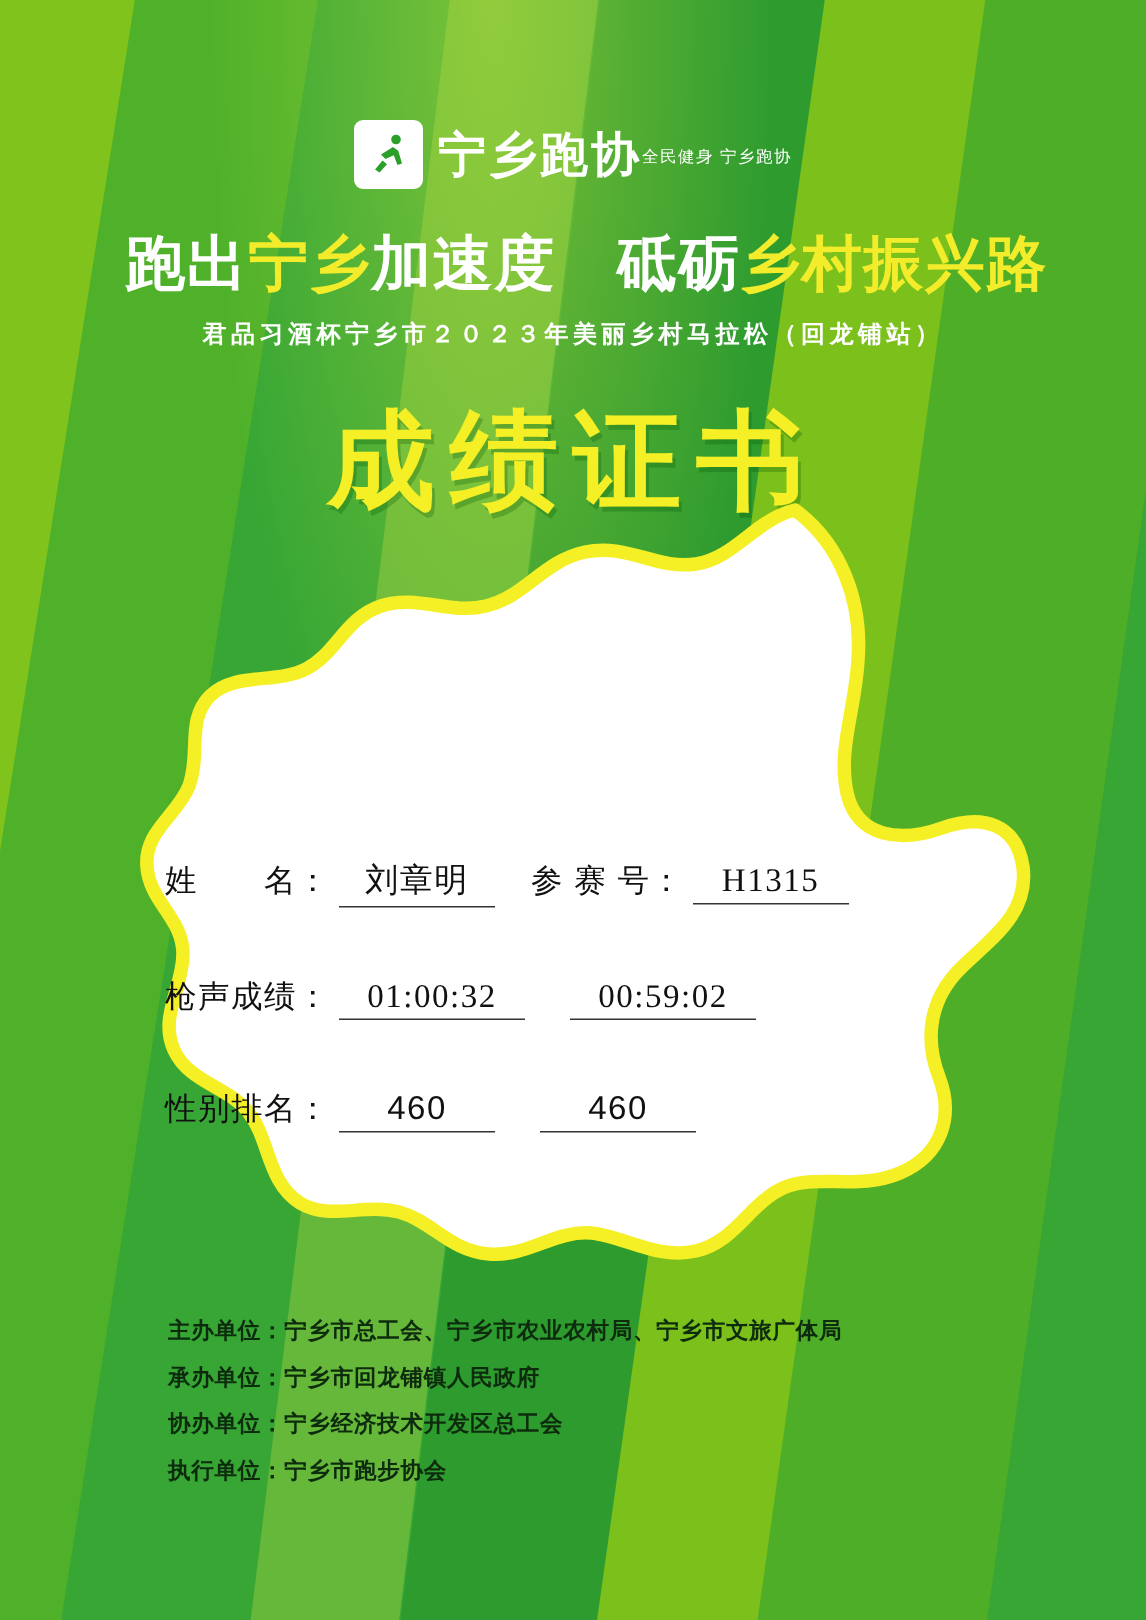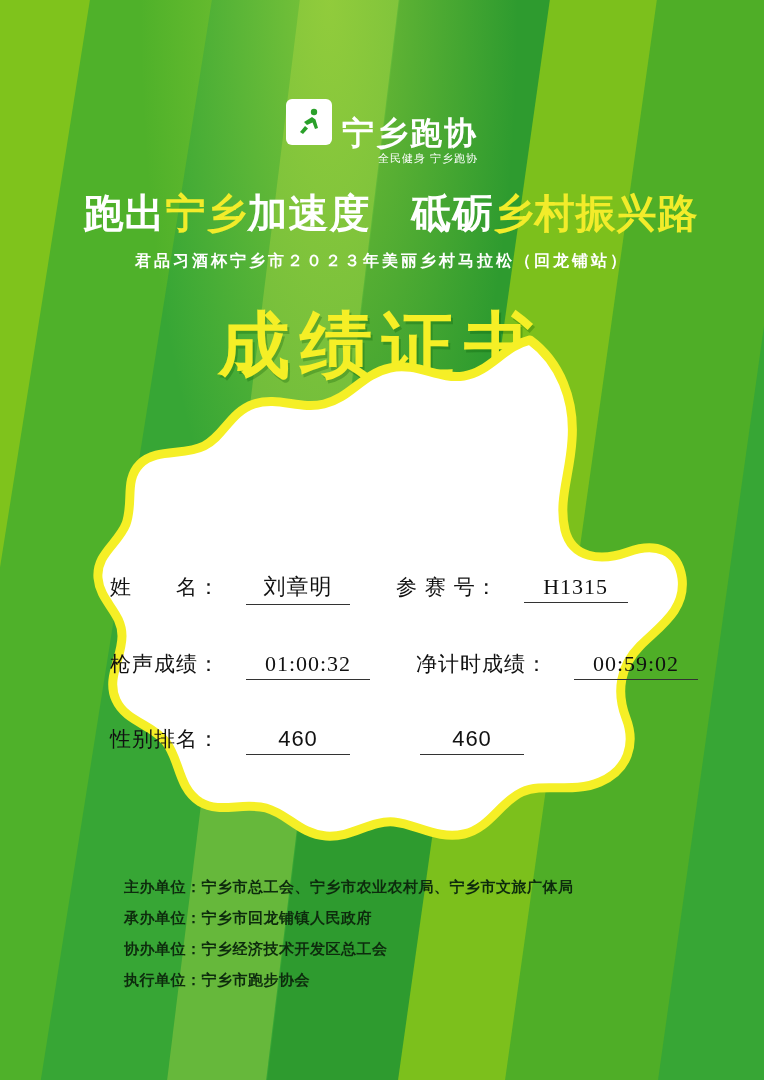--- a/index.html
+++ b/index.html
@@ -44,21 +44,21 @@
   }
   .logo-row{
     display:flex;align-items:center;justify-content:center;gap:10px;
   }
   .logo-mark{
     width:46px;height:46px;background:#ffffff;border-radius:6px;
     display:flex;align-items:center;justify-content:center;
   }
   .logo-mark svg{display:block;}
   .logo-text{
-    display:flex;flex-direction:column;align-items:flex-end;line-height:1;margin-top:37px;
+    display:flex;flex-direction:row;align-items:center;line-height:1;
   }
   .logo-main{
     color:#ffffff;font-size:32px;font-weight:bold;letter-spacing:2px;
   }
   .logo-sub{
     color:#ffffff;font-size:11px;letter-spacing:1px;margin-top:4px;
   }
 
   .title-line{
     margin-top:22px;
@@ -92,41 +92,40 @@
     position:absolute;
     top:560px;left:110px;
     width:500px;
     color:#111;
   }
   .frow{
     display:flex;align-items:baseline;
     margin-bottom:22px;
     font-size:21px;
     letter-spacing:1px;
-    gap:20px;
   }
   .flabel{white-space:nowrap;font-weight:500;color:#111;}
   .fvalue{
     border-bottom:1.5px solid #333;
     min-width:92px;
     text-align:center;
     padding:0 6px 2px 6px;
     margin:12px 6px;
     font-family:"Liberation Serif","DejaVu Serif",serif;
     font-size:22px;
     color:#111;
   }
   .fvalue.wide{min-width:112px;text-align:center;}
   .fvalue.num{font-family:"Liberation Sans",sans-serif;}
   .gap{width:18px;display:inline-block;}
 
   
   .orgs{
     position:absolute;
-    left:124px;bottom:78px;
+    left:112px;bottom:78px;
     color:#0d2b0d;
   }
   .org-row{
     font-size:15px;font-weight:bold;letter-spacing:.5px;
     margin-bottom:12px;white-space:nowrap;
   }
   .org-label{color:#0d2b0d;}
   .org-value{color:#0d2b0d;}
 </style>
 </head>
@@ -191,21 +190,20 @@
       <span class="fvalue">刘章明</span>
       <span class="gap"></span>
       <span class="flabel">参 赛 号：</span>
       <span class="fvalue">H1315</span>
     </div>
 
     <div class="frow">
       <span class="flabel">枪声成绩：</span>
       <span class="fvalue wide">01:00:32</span>
       <span class="gap"></span>
-      <span class="flabel">净计时成绩：</span>
       <span class="fvalue wide">00:59:02</span>
     </div>
 
     <div class="frow">
       <span class="flabel">性别排名：</span>
       <span class="fvalue num">460</span>
       <span class="gap"></span>
       <span class="fvalue num">460</span>
     </div>
   </div>

